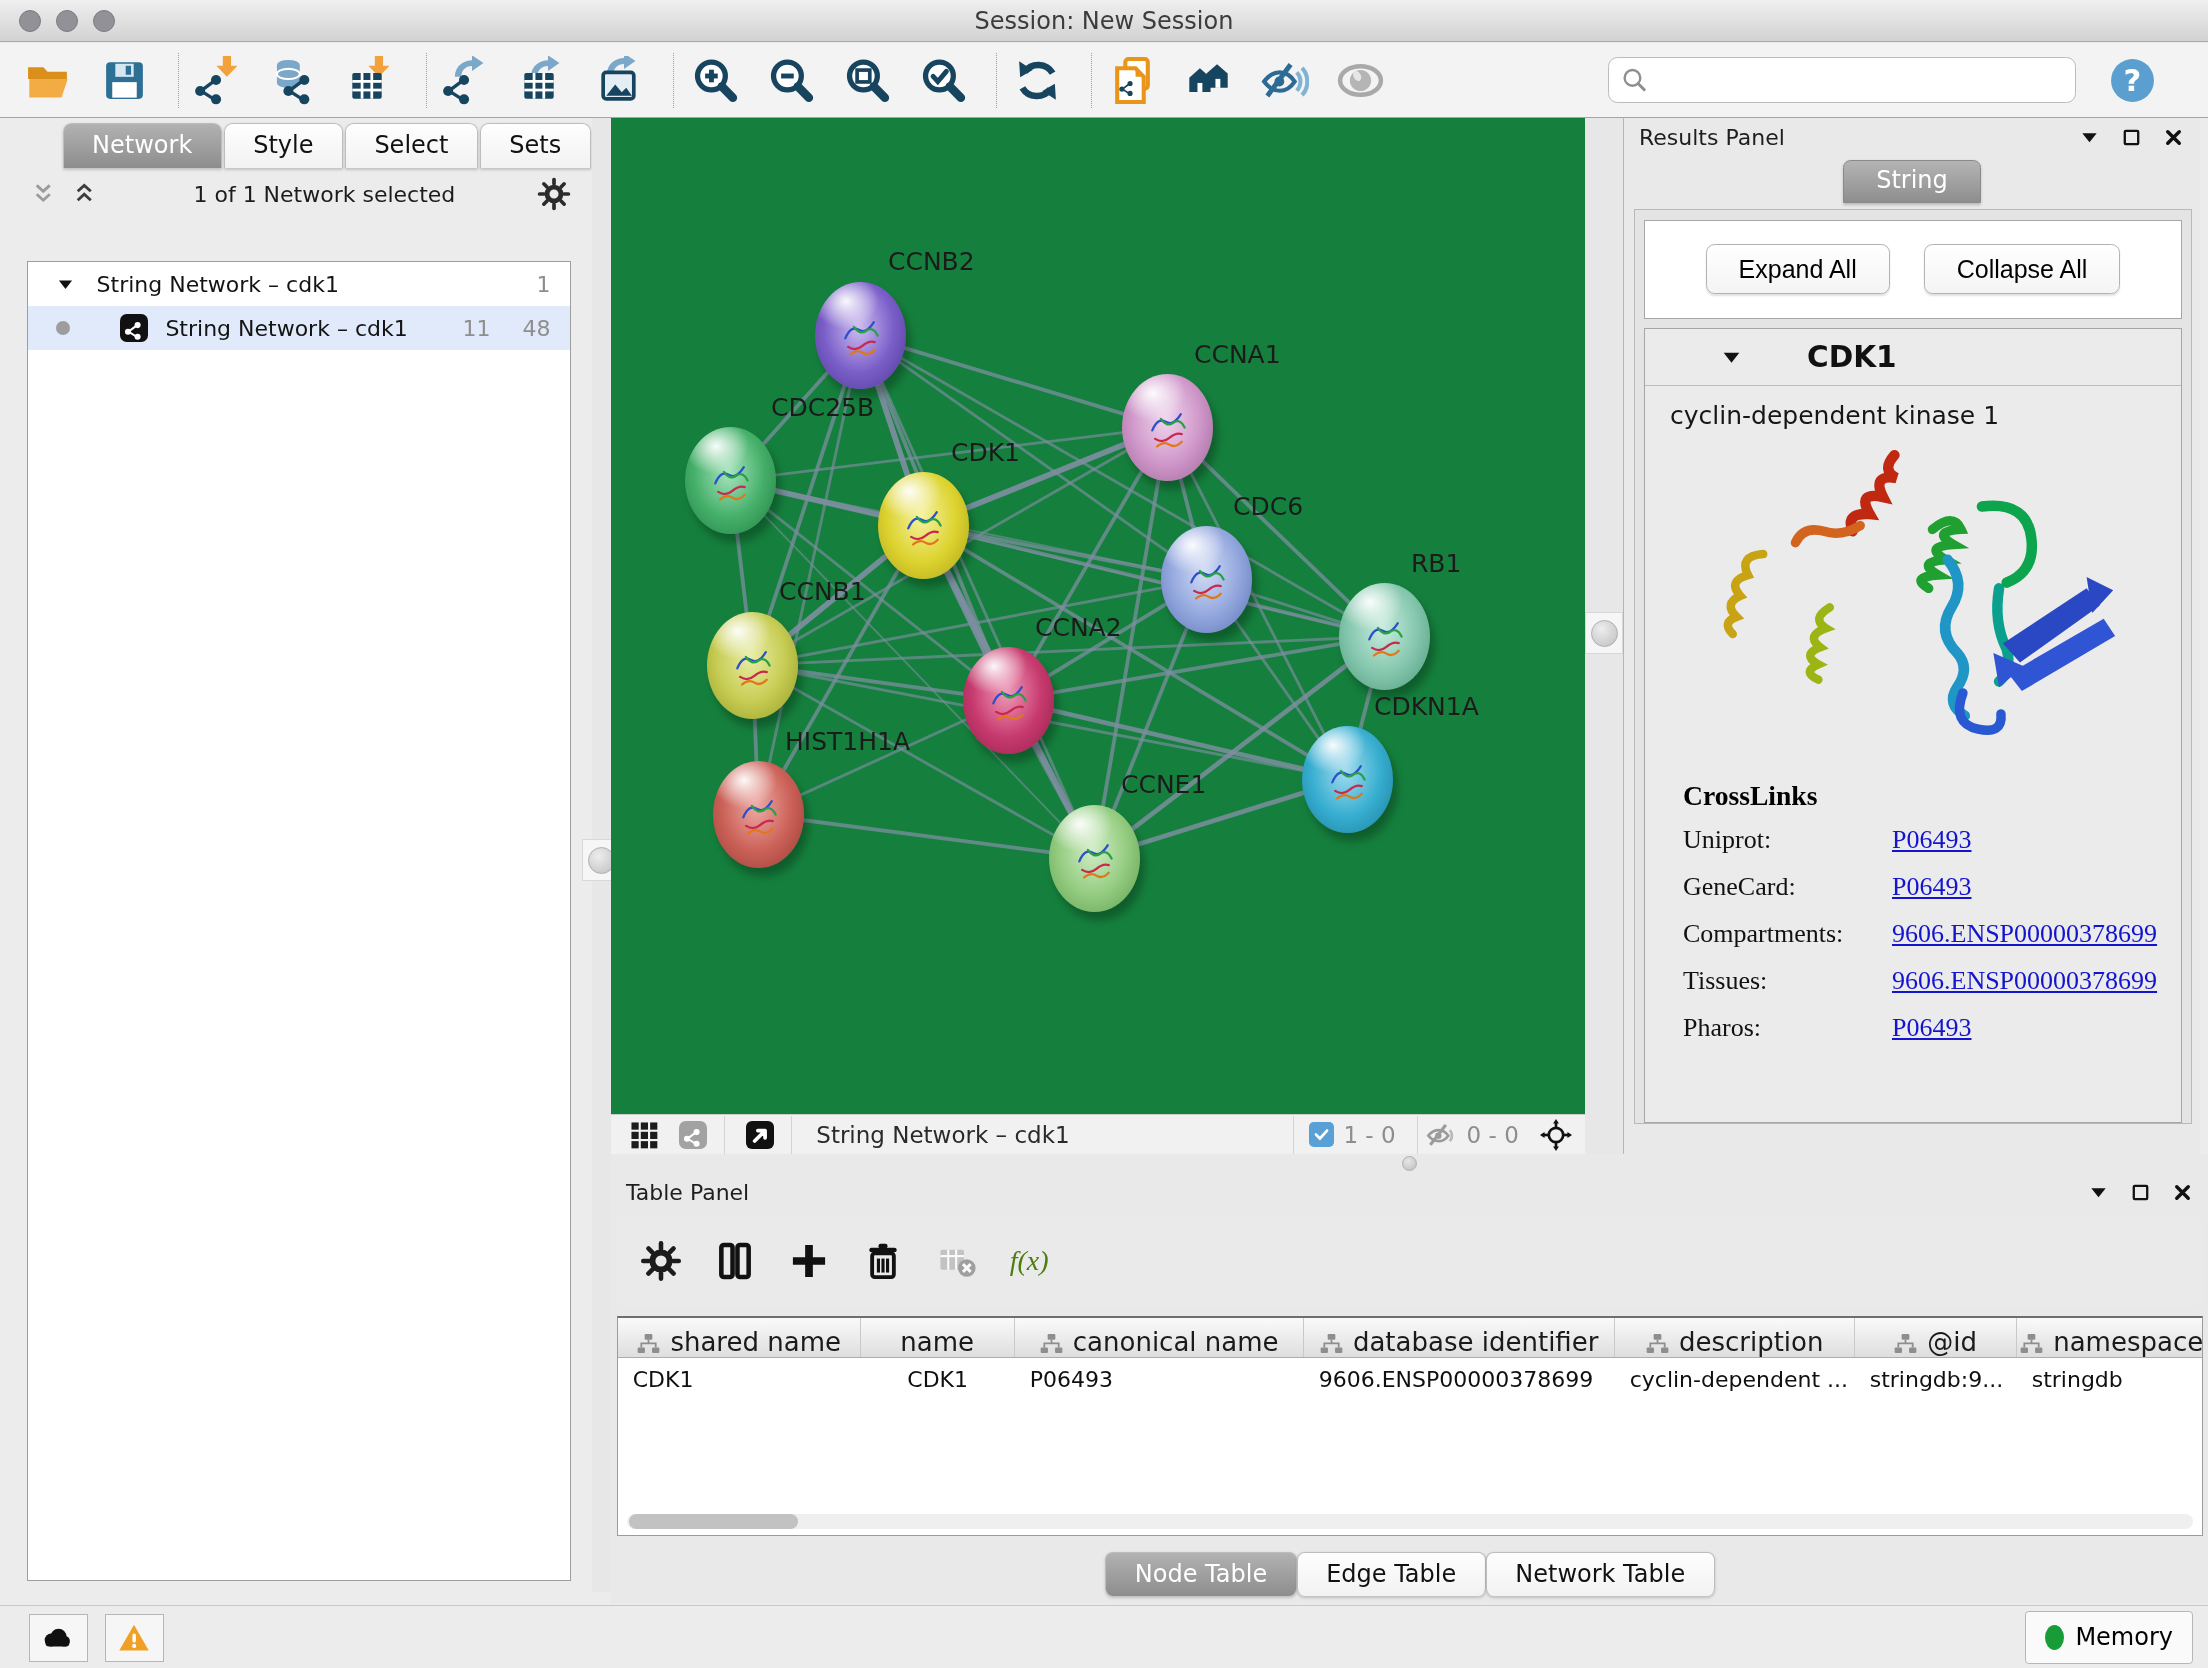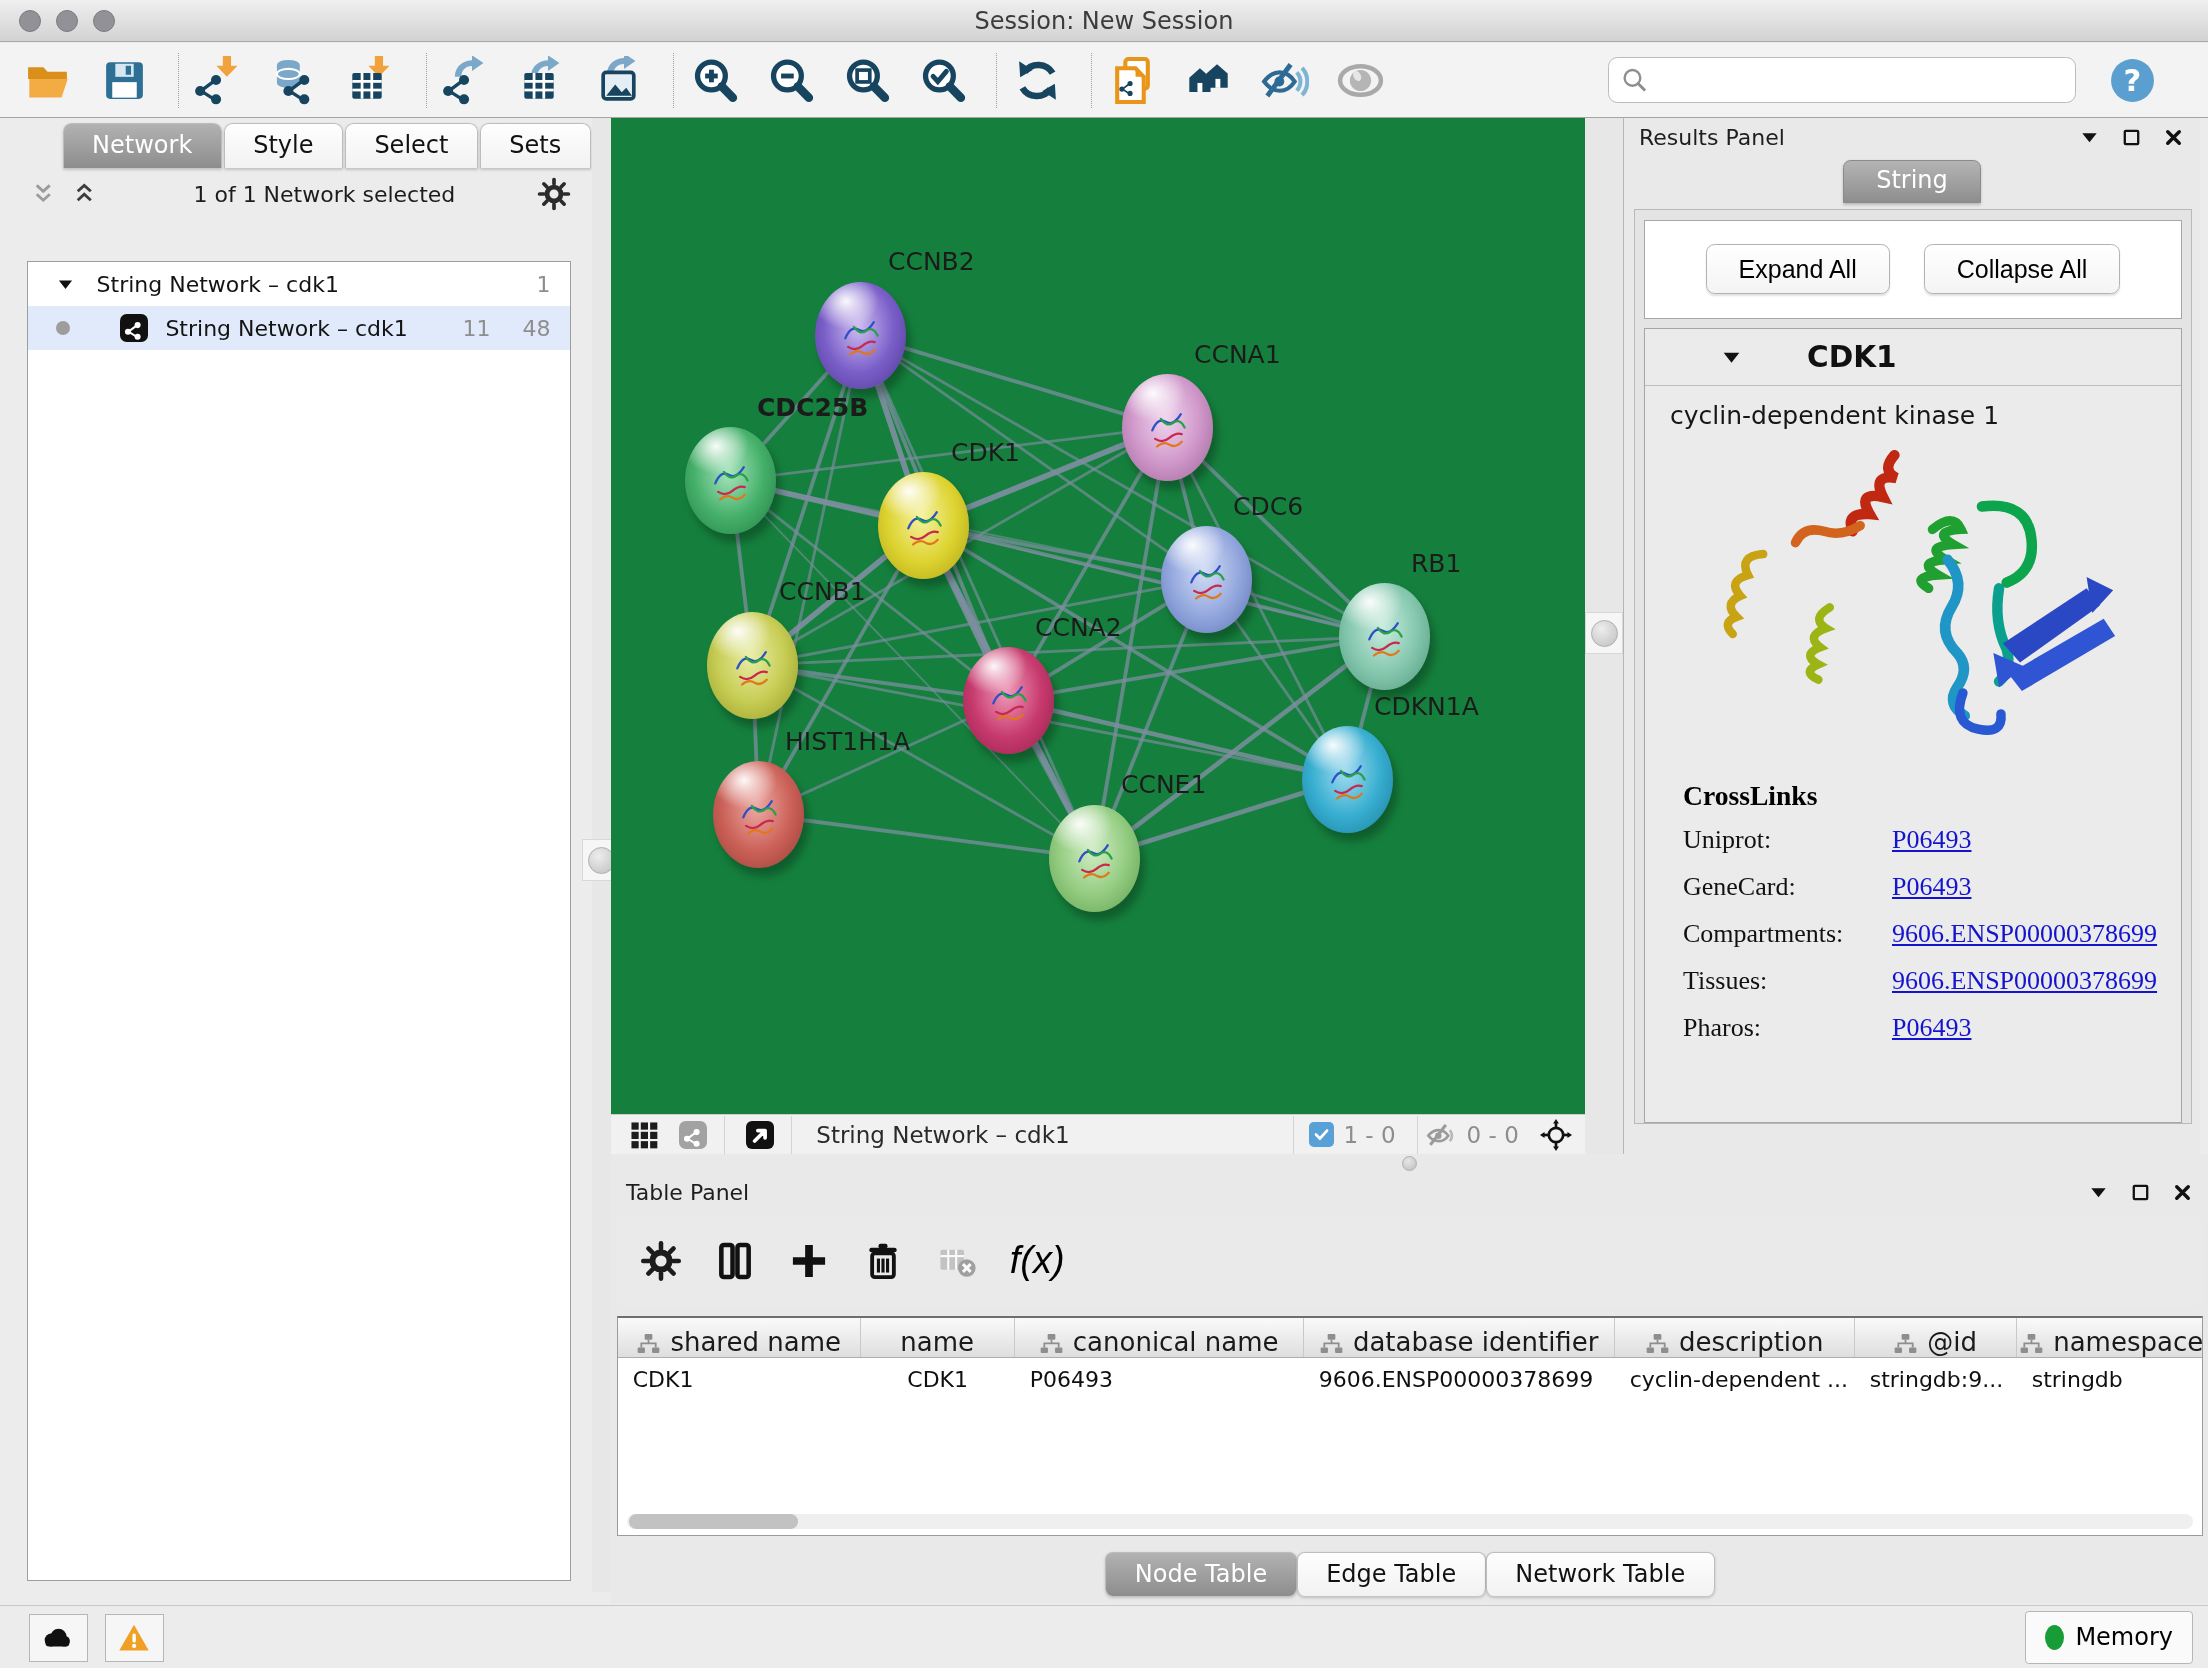--- a/index.html
+++ b/index.html
@@ -108,21 +108,21 @@
   #h-splitter { position:absolute; left:611px; top:1154px; width:1598px; height:19px; background:#e9e9e9; }
   #h-knob { position:absolute; left:791px; top:1.9px; width:15px; height:15px; border-radius:50%;
     background:radial-gradient(circle at 40% 32%,#e6e6e6,#bcbcbc); border:1px solid #b0b0b0; cursor:row-resize; }
 
   
   #table-panel { position:absolute; left:611px; top:1173px; width:1598px; height:431px; background:#e9e9e9; }
   .tp-toolbar { position:absolute; left:5.7px; right:5.7px; top:42px; height:91px; background:#eaeaea;
     border-radius:7.6px; display:flex; align-items:center; padding-left:23px; gap:32px; }
   .tp-ic { width:42px; height:42px; cursor:pointer; }
   .tp-ic svg { width:100%; height:100%; }
-  .tp-fx { font-family:Liberation Sans, sans-serif; font-style:italic; font-size:38px; color:#000000; cursor:default; }
+  .tp-fx { font-family:Liberation Serif, serif; font-style:italic; font-size:28px; color:#4d7c0f; cursor:default; }
   .tp-tablebox { position:absolute; left:5.7px; right:5.7px; top:143px; bottom:68px; background:#fff;
     border:1px solid #9b9b9b; border-top:2.9px solid #6e6e6e; overflow:hidden; }
   .tbl { display:flex; flex-direction:column; min-width:1807px; }
   .thead { display:flex; height:40px; background:linear-gradient(#fafafa,#dedede); border-bottom:1px solid #adadad; }
   .th { display:flex; align-items:flex-end; justify-content:center; gap:9px; font-size:26px; color:#1a1a1a;
     border-right:1px solid #c9c9c9; cursor:pointer; }
   .th svg { width:25px; height:25px; }
   .trow { display:flex; height:42px; background:#fff; }
   .td { display:flex; align-items:center; padding-left:15px; font-size:22px; color:#101010; }
   .td.center { justify-content:center; padding-left:0; }
@@ -516,21 +516,21 @@
       <div class="node" style="left: 74px; top: 309px; background: radial-gradient(58% 42% at 34% 18%, rgba(255, 255, 255, 0.95), rgba(255, 255, 255, 0) 62%), radial-gradient(at 48% 42%, rgb(168, 228, 189) 0%, rgb(69, 176, 106) 52%, rgb(31, 122, 65) 100%);">
         <svg viewBox="0 0 60 70">
           <g fill="none" stroke-linecap="round" stroke-width="2.4">
             <path d="M14,38 q6,-14 14,-9 t16,-8" stroke="#3050c8"></path>
             <path d="M17,47 q8,5 15,-1 t13,-4" stroke="#c82850"></path>
             <path d="M23,26 q6,9 13,4 t12,5" stroke="#28a048"></path>
             <path d="M19,55 q7,-6 13,-2 t13,-3" stroke="#e07818"></path>
           </g>
         </svg>
       </div>
-      <span class="nlabel" style="left: 146px; top: 275px; font-weight: bold;">CDC25B</span>
+      <span class="nlabel" style="left: 160px; top: 275px;">CDC25B</span>
       <div class="node" style="left: 267px; top: 354px; background: radial-gradient(58% 42% at 34% 18%, rgba(255, 255, 255, 0.95), rgba(255, 255, 255, 0) 62%), radial-gradient(at 48% 42%, rgb(245, 242, 160) 0%, rgb(221, 211, 47) 52%, rgb(168, 159, 24) 100%);">
         <svg viewBox="0 0 60 70">
           <g fill="none" stroke-linecap="round" stroke-width="2.4">
             <path d="M14,38 q6,-14 14,-9 t16,-8" stroke="#3050c8"></path>
             <path d="M17,47 q8,5 15,-1 t13,-4" stroke="#c82850"></path>
             <path d="M23,26 q6,9 13,4 t12,5" stroke="#28a048"></path>
             <path d="M19,55 q7,-6 13,-2 t13,-3" stroke="#e07818"></path>
           </g>
         </svg>
       </div>

